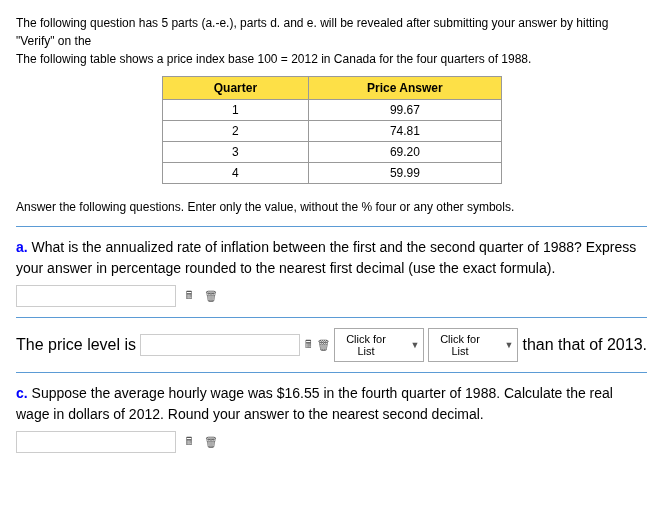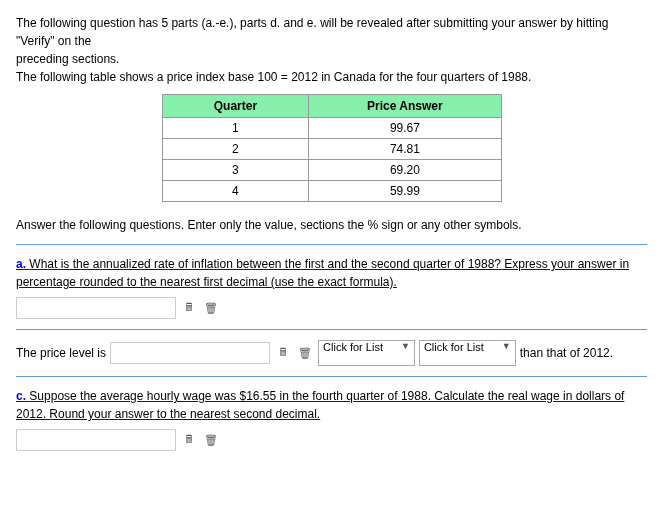--- a/index.html
+++ b/index.html
@@ -25,21 +25,21 @@
       border-collapse: collapse;
       margin: 0 auto 14px auto;
       min-width: 340px;
     }
     .price-table th {
       border: 1px solid #999;
       padding: 4px 30px;
       text-align: center;
       font-weight: bold;
       font-size: 12px;
-      background: #86efac;
+      background: #fde047;
     }
     .price-table td {
       border: 1px solid #999;
       padding: 3px 30px;
       text-align: center;
       font-size: 12px;
     }
     .answer-instruction {
       font-size: 12px;
       margin-bottom: 10px;
@@ -47,26 +47,25 @@
     }
     .divider {
       border: none;
       border-top: 1px solid #5b9bd5;
       margin: 10px 0;
     }
     .question-block {
       margin-bottom: 6px;
     }
     .question-label {
-      font-size: 12px;
+      font-size: 14px;
       font-weight: bold;
       color: #00f;
       margin-bottom: 6px;
       line-height: 1.5;
-      text-decoration: underline;
     }
     .question-label span.normal {
       font-weight: normal;
       color: #000;
     }
     .input-row {
       display: flex;
       align-items: center;
       gap: 4px;
       margin-top: 4px;
@@ -86,47 +85,46 @@
       width: 18px;
       height: 18px;
       cursor: pointer;
       font-size: 11px;
       color: #555;
       border: none;
       background: none;
     }
     .dropdown-btn {
       display: inline-flex;
-      align-items: flex-start;
+      align-items: center;
       border: 1px solid #aaa;
       background: #fff;
-      height: 26px;
+      height: 34px;
       padding: 0 4px;
       font-size: 11px;
       cursor: pointer;
       gap: 18px;
       min-width: 90px;
       justify-content: space-between;
     }
     .dropdown-arrow {
       font-size: 9px;
       color: #555;
     }
     .inline-text {
-      font-size: 12px;
+      font-size: 16px;
       white-space: nowrap;
       text-align: right;
     }
   </style>
 </head>
 <body>
 
 <div class="intro-text">
   <span>The following question has 5 parts (a.-e.), parts d. and e. will be revealed after submitting your answer by hitting "Verify" on the</span><br>
-  <span>preceding sections.</span>
 </div>
 
 <div class="table-intro">
   <span>The following table shows a price index base 100 = 2012 in Canada for the four quarters of 1988.</span>
 </div>
 
 <table class="price-table">
   <thead>
     <tr>
       <th>Quarter</th>
@@ -147,21 +145,21 @@
         <td>69.20</td>
       </tr>
       <tr>
         <td>4</td>
         <td>59.99</td>
       </tr>
     </tbody>
 </table>
 
 <div class="answer-instruction">
-  <span>Answer the following questions. Enter only the value, sections the % sign or any other symbols.</span>
+  <span>Answer the following questions. Enter only the value, without the % four or any other symbols.</span>
 </div>
 
 <hr class="divider">
 
 <div class="question-block">
   <div class="question-label">
     <span>a.</span>
     <span class="normal"> </span>
     <span class="normal">What is the annualized rate of inflation between the first and the second quarter of 1988? Express your answer in percentage rounded to the nearest first decimal (use the exact formula).</span>
   </div>
@@ -181,21 +179,21 @@
     <button class="icon-btn" title="Formula">🖩</button>
     <button class="icon-btn" title="Clear">🗑</button>
     <button class="dropdown-btn">
       <span>Click for List</span>
       <span class="dropdown-arrow">▼</span>
     </button>
     <button class="dropdown-btn">
       <span>Click for List</span>
       <span class="dropdown-arrow">▼</span>
     </button>
-    <span class="inline-text">than that of 2012.</span>
+    <span class="inline-text">than that of 2013.</span>
   </div>
 </div>
 
 <hr class="divider">
 
 <div class="question-block">
   <div class="question-label">
     <span>c.</span>
     <span class="normal"> </span>
     <span class="normal">Suppose the average hourly wage was $16.55 in the fourth quarter of 1988. Calculate the real wage in dollars of 2012. Round your answer to the nearest second decimal.</span>

